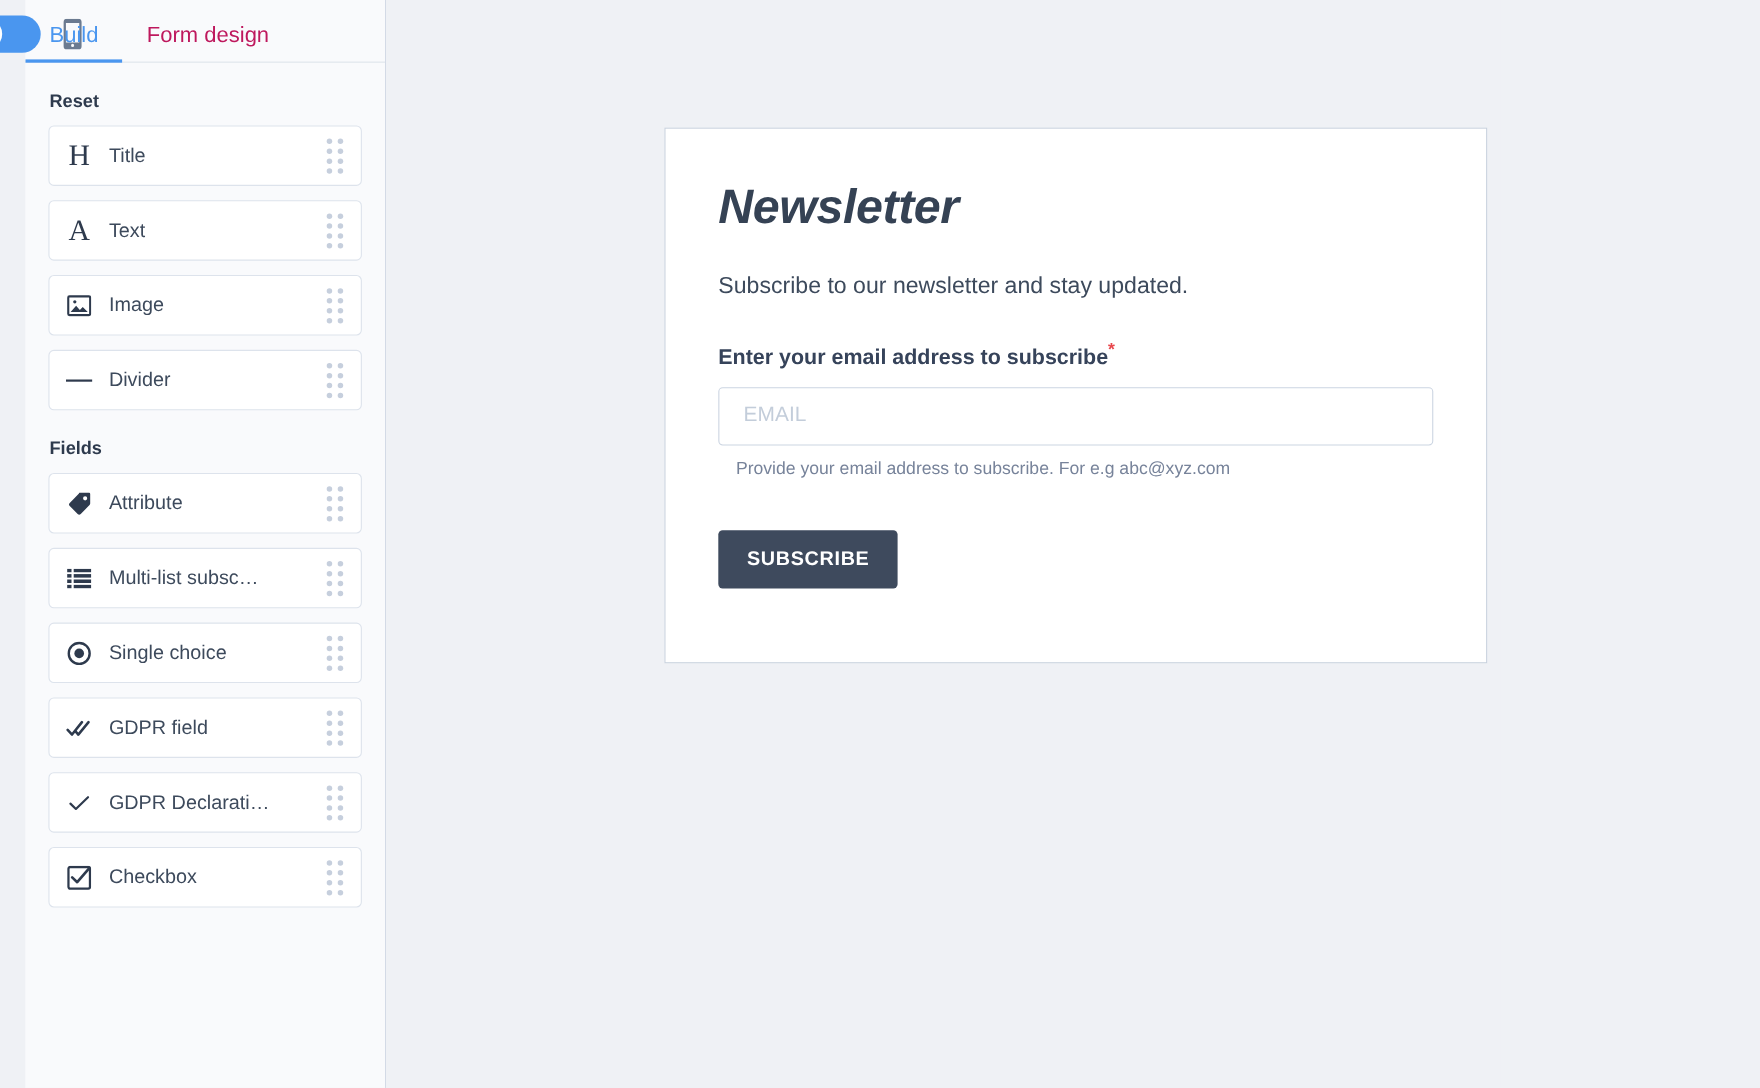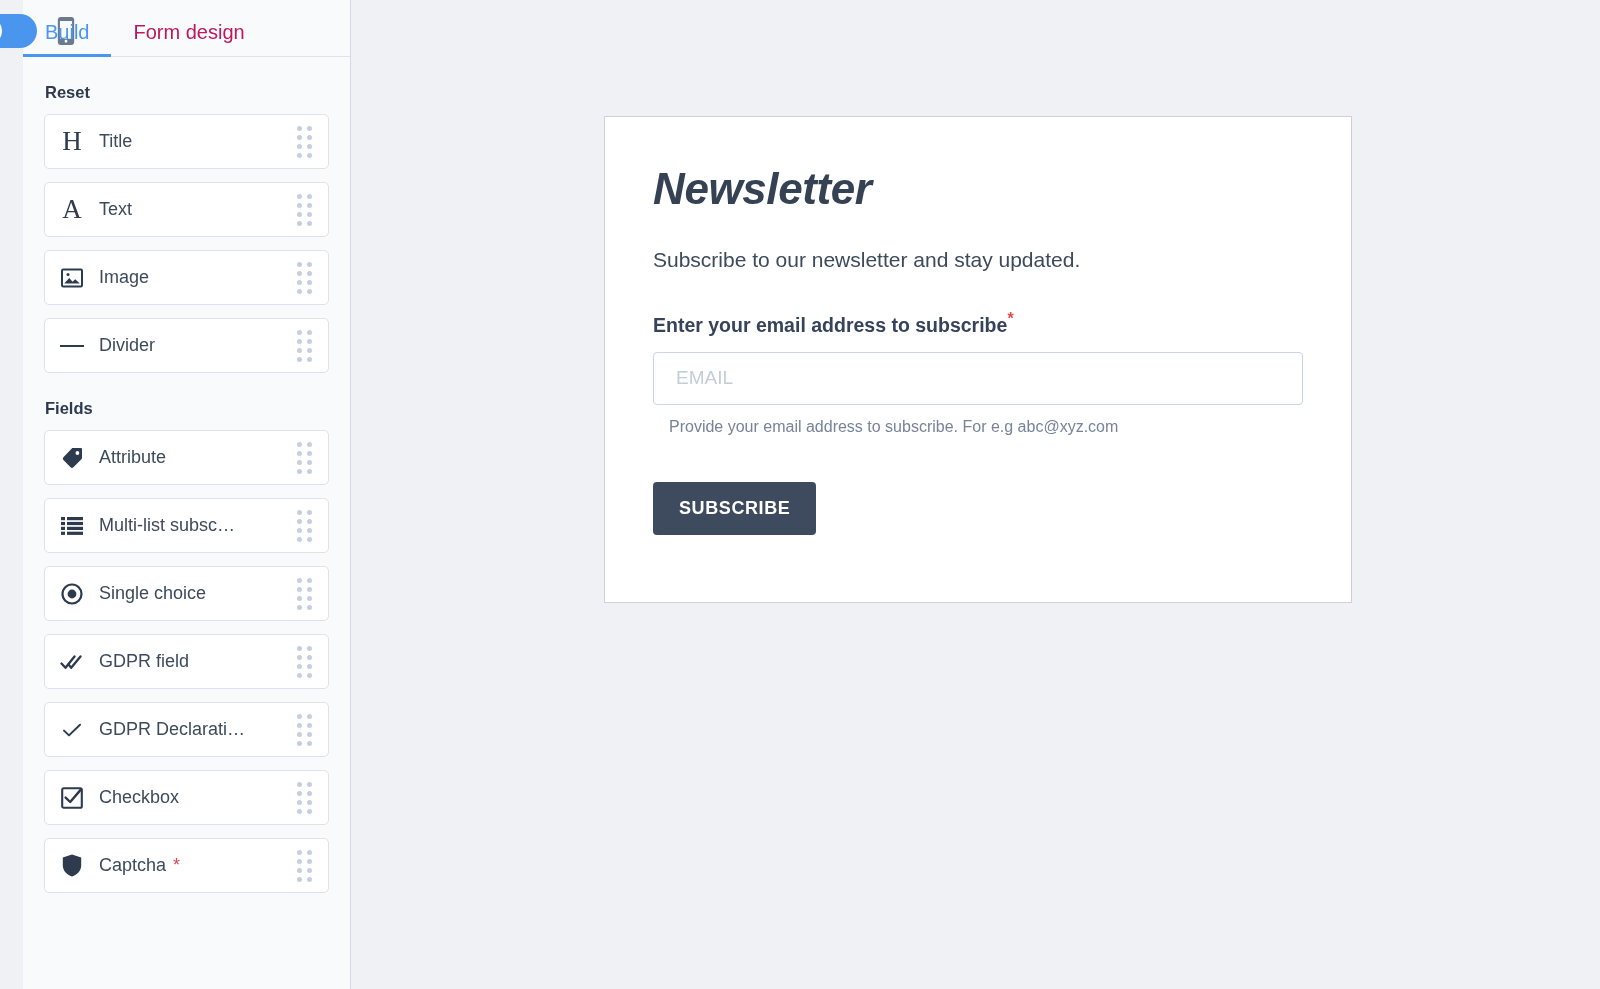--- a/index.html
+++ b/index.html
@@ -554,39 +554,20 @@
               <i></i>
               <i></i>
               <i></i>
               <i></i>
               <i></i>
               <i></i>
               <i></i>
           </span>
         </div>
 
-        <div class="block-card">
-          <span class="block-icon">
-            <svg width="20" height="23" viewBox="0 0 20 23" fill="#2e3a4d">
-              <path d="M10 0.6 19.2 3.4v8.2c0 5-3.8 9.2-9.2 11-5.4-1.8-9.2-6-9.2-11V3.4L10 .6z"></path>
-            </svg>
-          </span>
-          <span class="block-label">Captcha</span>
-          <span class="req-star">*</span>
-          <span class="drag-handle">
-            <i></i>
-              <i></i>
-              <i></i>
-              <i></i>
-              <i></i>
-              <i></i>
-              <i></i>
-              <i></i>
-          </span>
-        </div>
 
       </div>
     </div>
 
     <div class="canvas">
       <div class="form-card">
         <div class="form-inner">
 
           <h1 class="form-title">Newsletter</h1>
 

